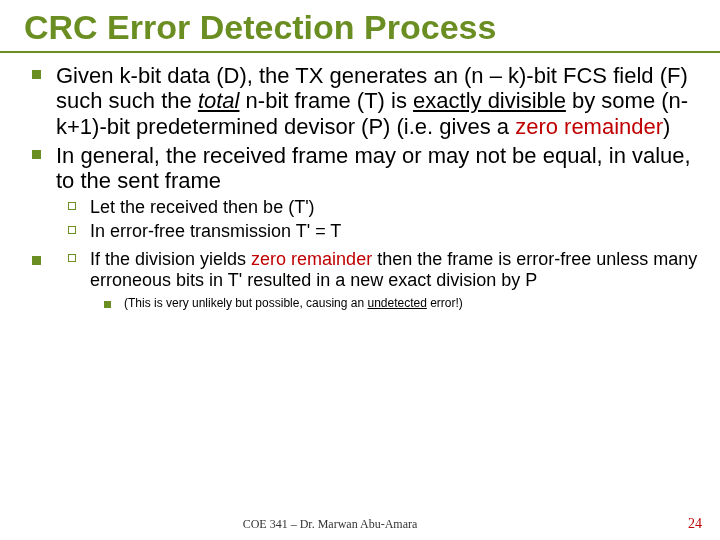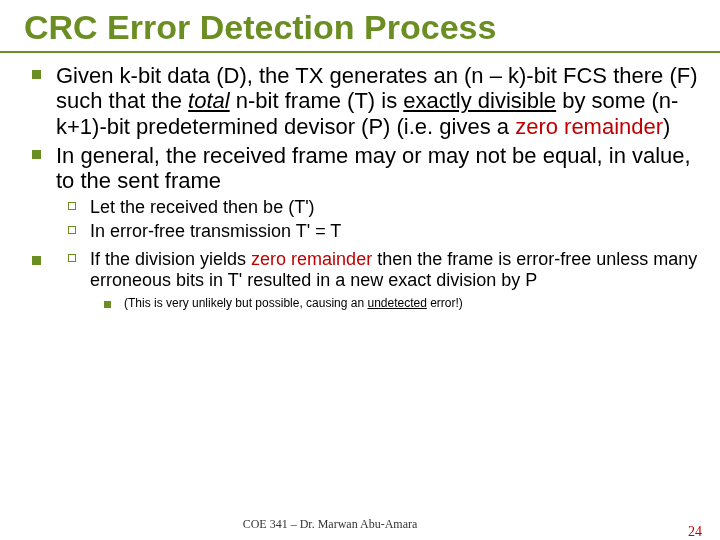--- a/index.html
+++ b/index.html
@@ -104,35 +104,35 @@
     bottom: 8px;
     left: 0;
     width: 660px;
     text-align: center;
     font-size: 12px;
     color: #333;
     font-family: "Times New Roman", serif;
   }
   .page-num {
     position: absolute;
-    bottom: 0;
+    bottom: 8px;
     right: 18px;
     font-size: 14px;
     color: #c00000;
     font-family: "Times New Roman", serif;
   }
 </style>
 </head>
 <body>
 
 <div class="slide">
   <h1 class="title">CRC Error Detection Process</h1>
   <hr class="rule">
   <ul class="level1" id="content">
-      <li><span>Given k-bit data (D), the TX generates an (n – k)-bit FCS there (F) such that the </span><span class="ital under">total</span><span> n-bit frame (T) is </span><span class="under">exactly divisible</span><span> by some (n-k+1)-bit predetermined devisor (P) (i.e. gives a </span><span class="red">zero remainder</span><span>)</span></li>
+      <li><span>Given k-bit data (D), the TX generates an (n – k)-bit FCS field (F) such such the </span><span class="ital under">total</span><span> n-bit frame (T) is </span><span class="under">exactly divisible</span><span> by some (n-k+1)-bit predetermined devisor (P) (i.e. gives a </span><span class="red">zero remainder</span><span>)</span></li>
       <li><span>In general, the received frame may or may not be equal, in value, to the sent frame</span><ul class="level2">
           <li><span>Let the received then be (T')</span></li>
           <li><span>In error-free transmission T' = T</span></li>
         </ul></li>
       <li><ul class="level2">
           <li><span>If the division yields </span><span class="red">zero remainder</span><span> then the frame is error-free unless many erroneous bits in T' resulted in a new exact division by P</span><ul class="level3">
               <li><span>(This is very unlikely but possible, causing an </span><span class="under">undetected</span><span> error!)</span></li>
             </ul></li>
         </ul></li>
     </ul>

